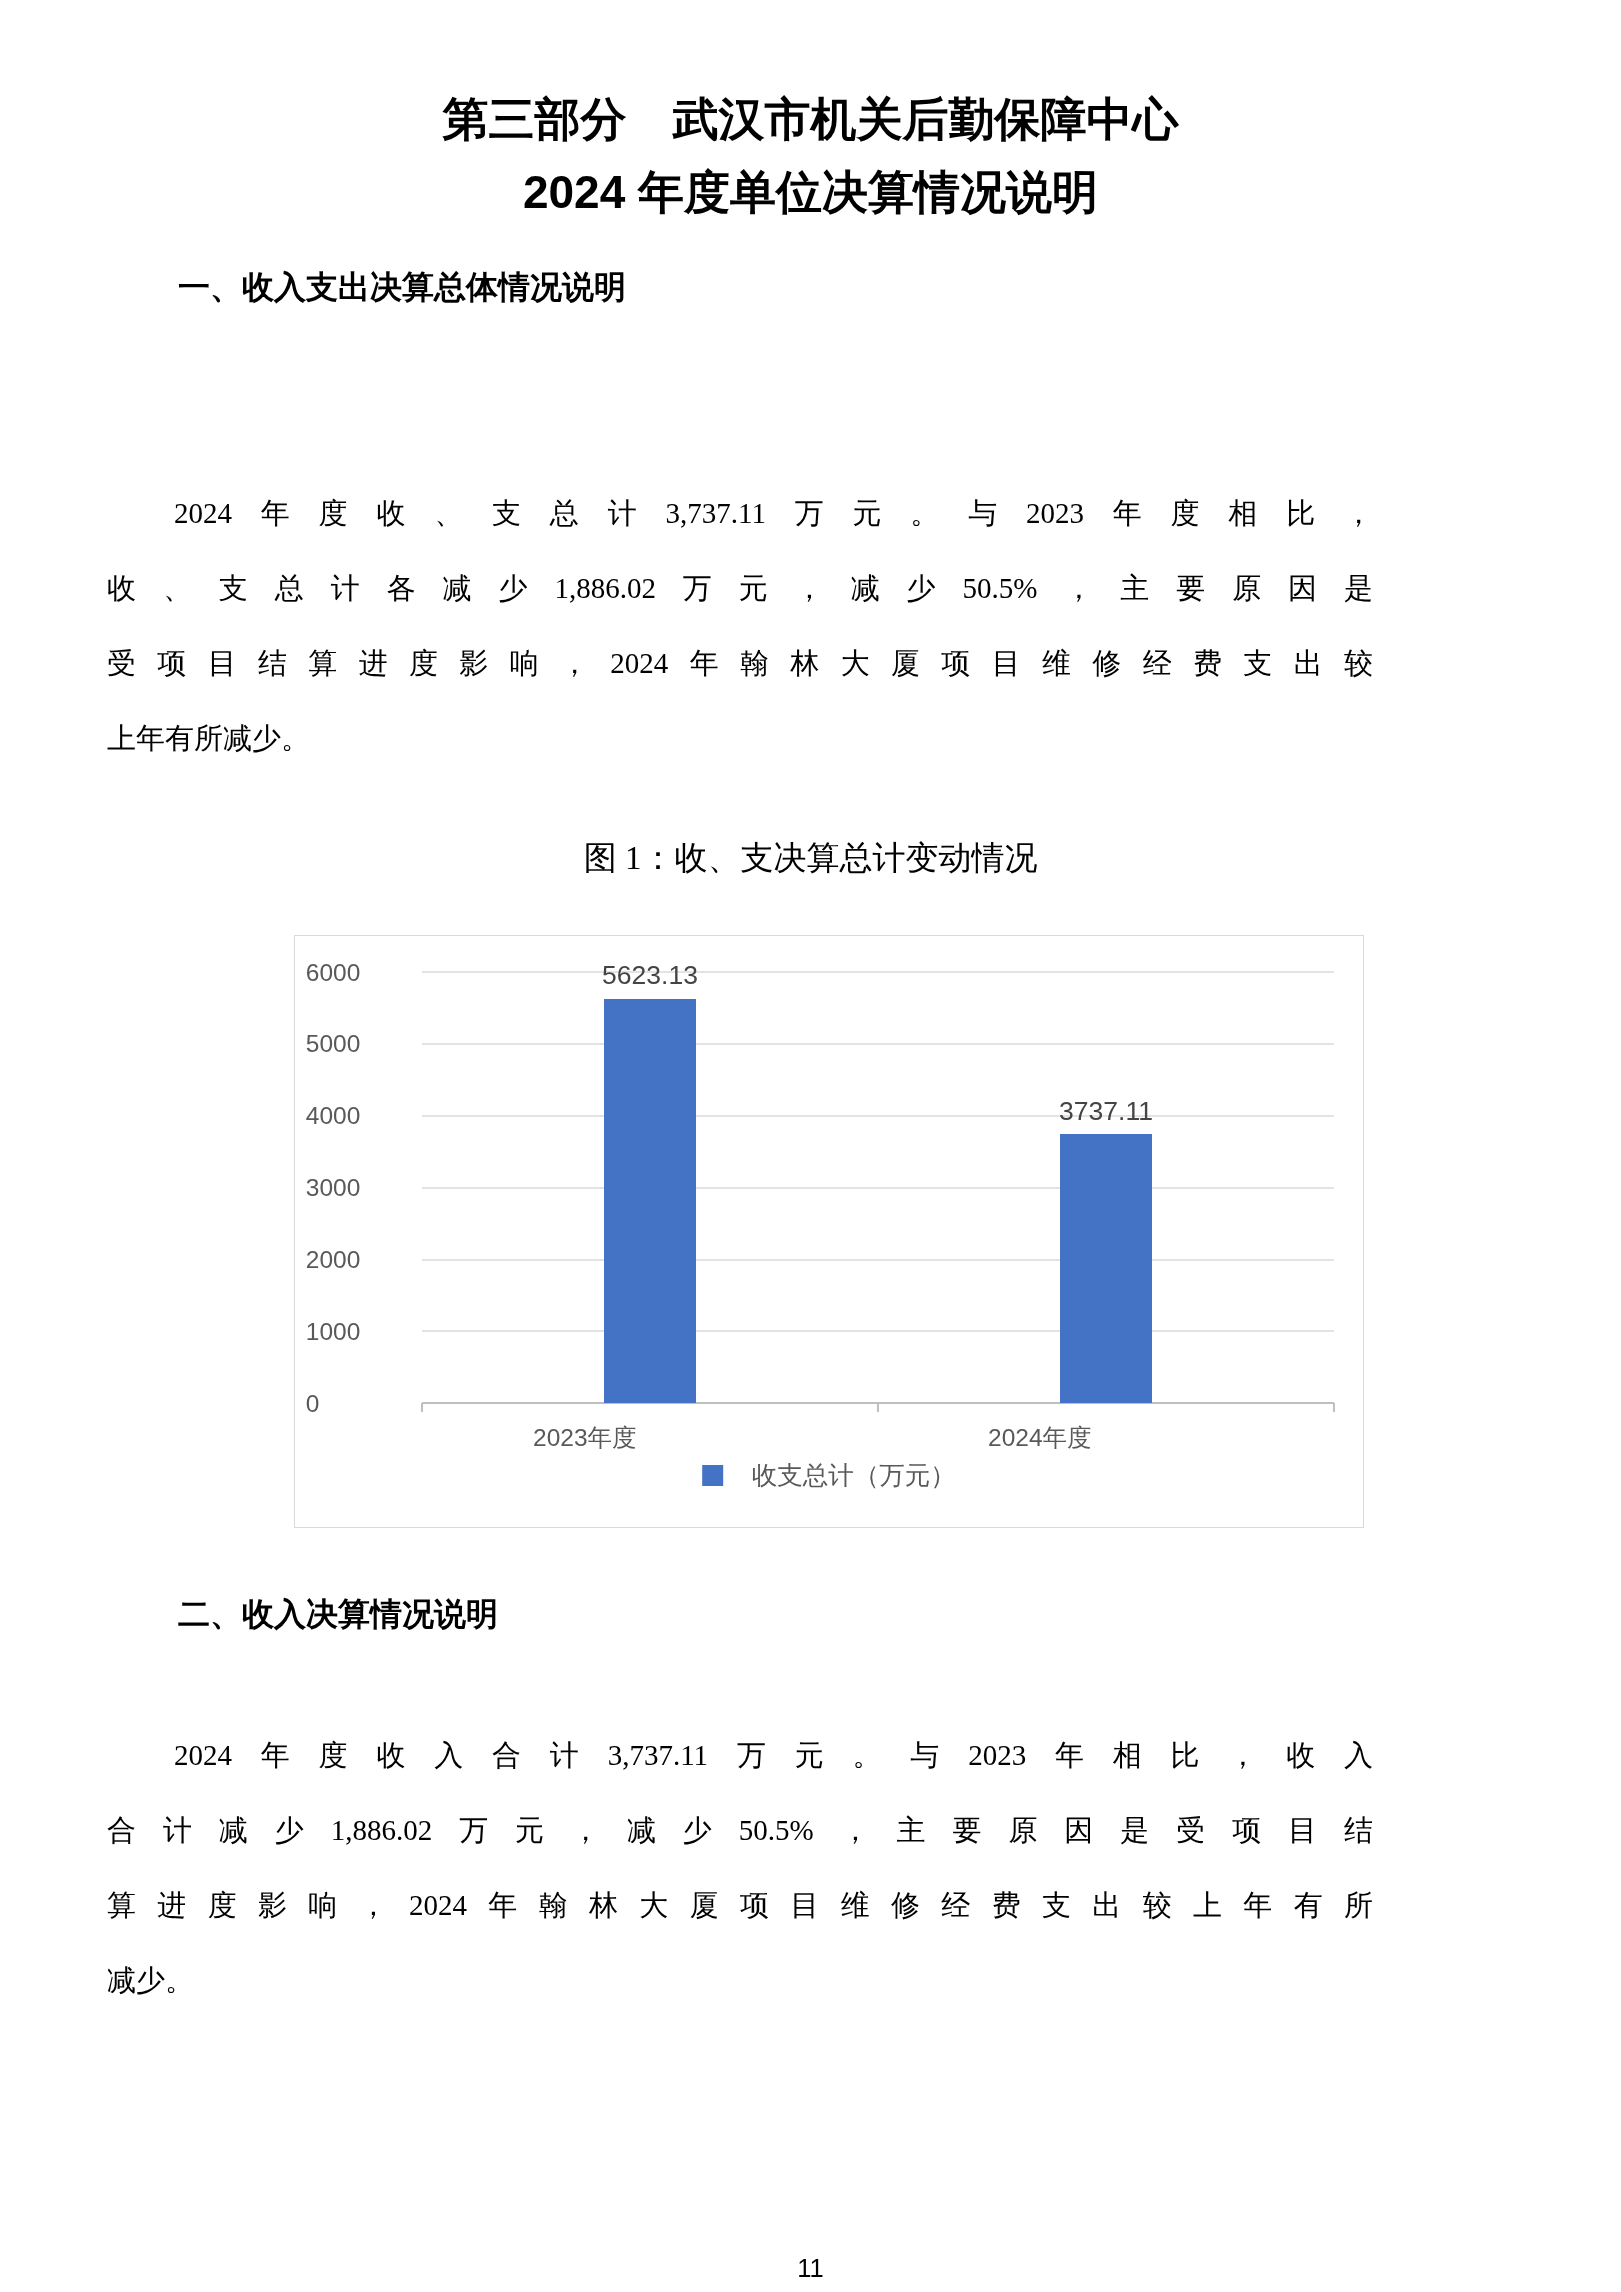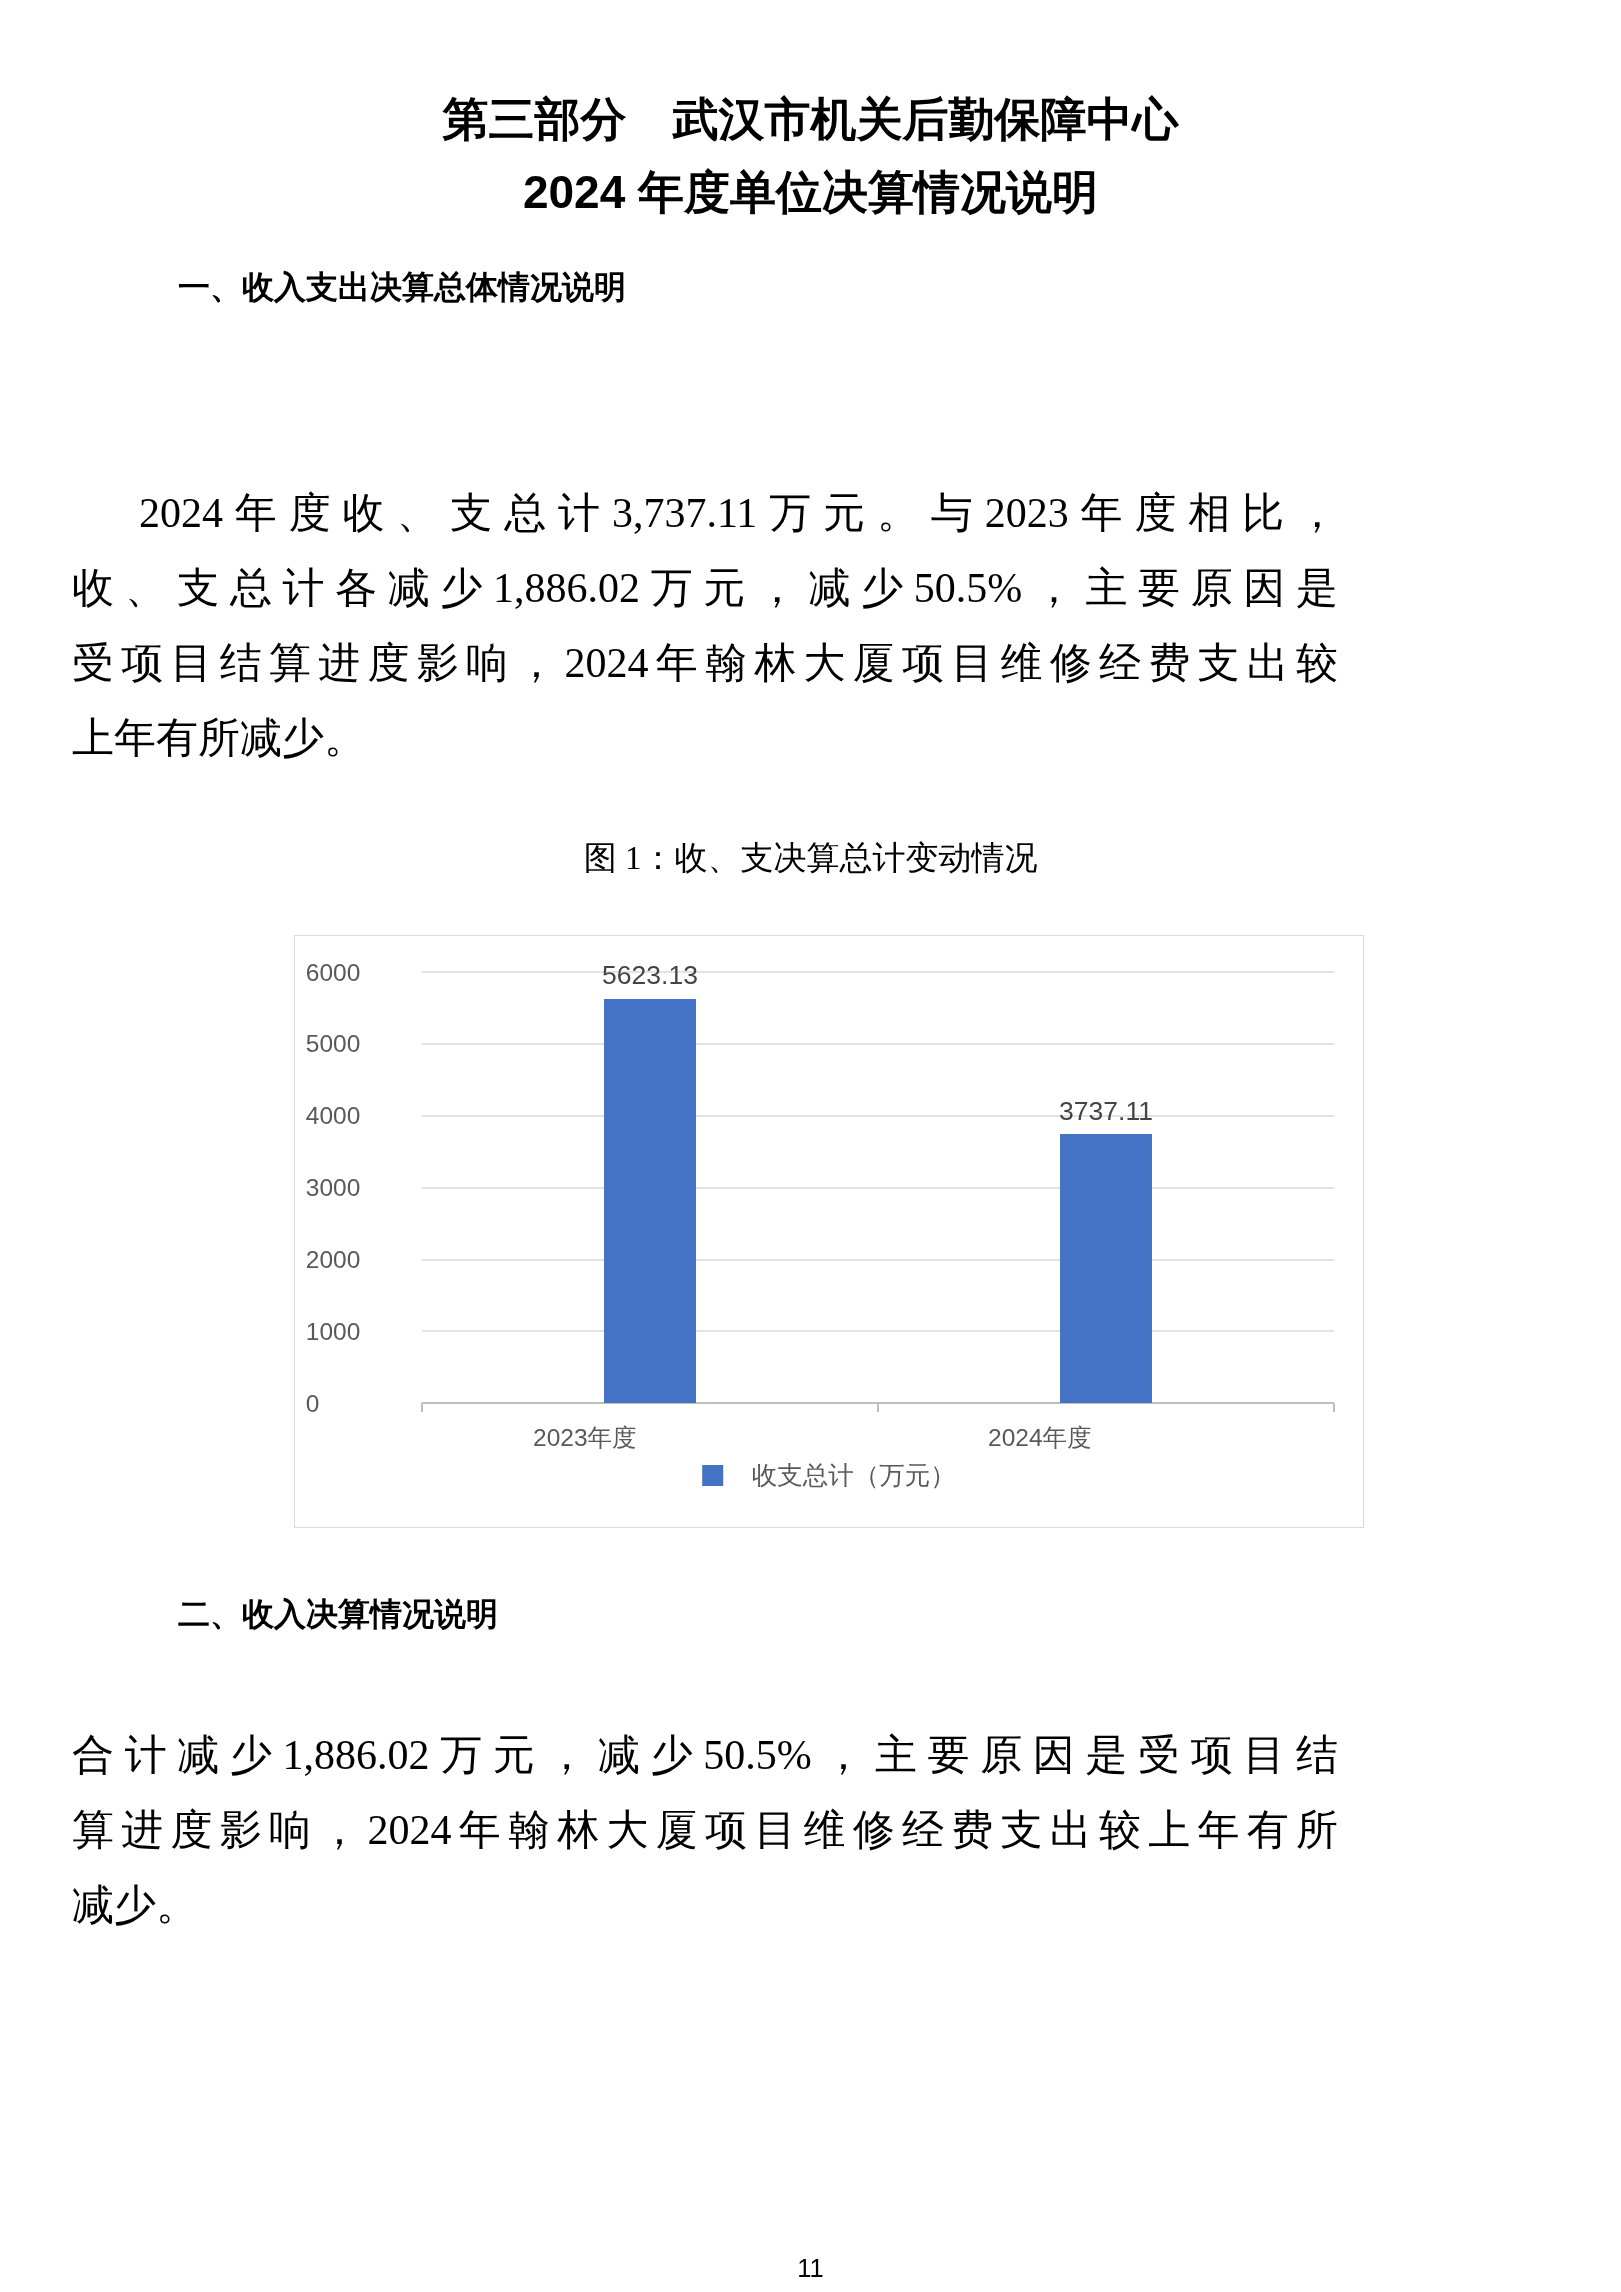--- a/index.html
+++ b/index.html
@@ -14,21 +14,21 @@
     text-align:center; font-weight:bold; font-size:46px; line-height:73px;
     font-family:Liberation Sans, sans-serif;
   }
 
   .section-heading {
     margin-left:178px; margin-top:35px;
     font-family:"Liberation Sans", sans-serif;
     font-weight:bold; font-size:32px; line-height:47px;
   }
 
-  .para { margin-left:72px; width:1266px; font-size:42px; line-height:75px; }
+  .para { margin-left:107px; width:1266px; font-size:29px; line-height:75px; }
   .para .line { text-align:justify; text-align-last:justify; }
   .para .line.first { text-indent:67px; }
   .para .line.last { text-align-last:left; }
   .para-1 { margin-top:165px; }
   .para-2 { margin-top:80px; }
 
   .caption { margin-top:59px; text-align:center; font-size:33px; line-height:47px; }
 
   .chart-wrap {
     position:relative; margin-left:294px; margin-top:53px;
@@ -114,20 +114,21 @@
       <div class="ylabel" style="left: 10.8px; top: 21.6px;">6000</div>
       <div class="bar-label" style="left: 247px; top: 24px;">5623.13</div>
       <div class="xlabel" style="left: 238px; top: 485px;">2023年度</div>
       <div class="bar-label" style="left: 703px; top: 160px;">3737.11</div>
       <div class="xlabel" style="left: 693px; top: 485px;">2024年度</div>
     </div>
 
   <div class="section-heading" style="margin-top:63px;">二、收入决算情况说明</div>
 
   <div class="para para-2">
+    <div class="line first">2024年度收入合计3,737.11万元。与2023年相比，收入</div>
     <div class="line">合计减少1,886.02万元，减少50.5%，主要原因是受项目结</div>
     <div class="line">算进度影响，2024年翰林大厦项目维修经费支出较上年有所</div>
     <div class="line last">减少。</div>
   </div>
 
   <div class="page-number">11</div>
 
 </div>
 
 

